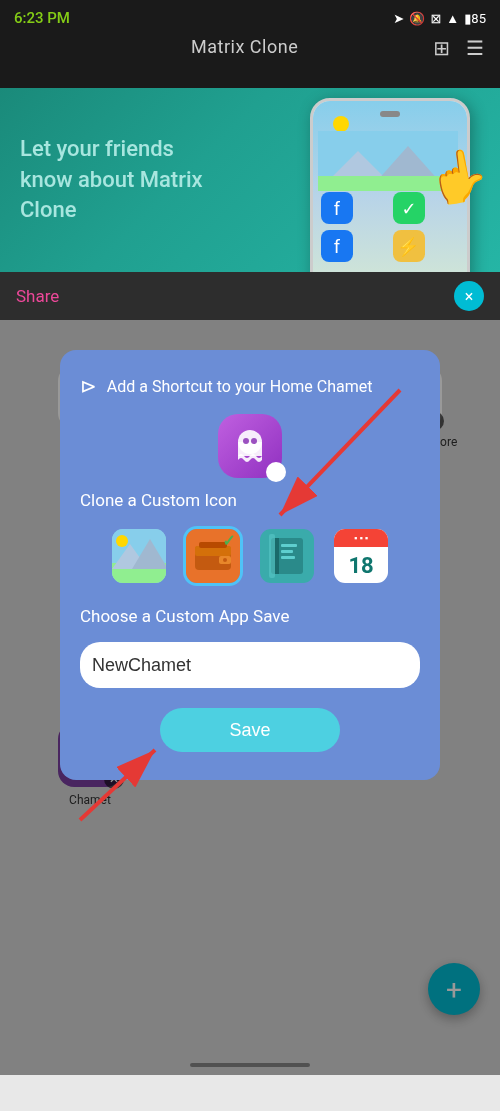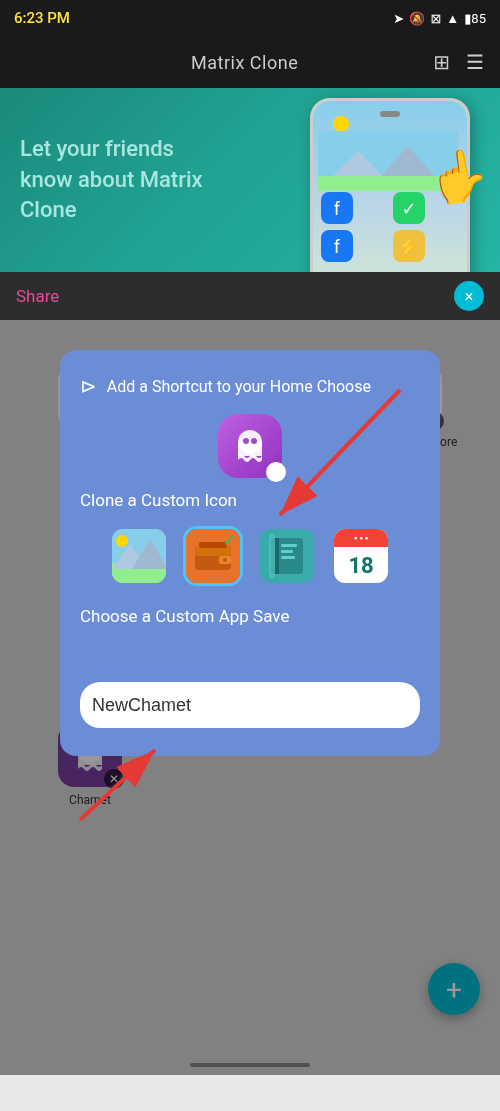--- a/index.html
+++ b/index.html
@@ -18,41 +18,41 @@
       height: 36px;
       background: #1a1a1a;
       display: flex;
       align-items: center;
       justify-content: space-between;
       padding: 0 14px;
       position: relative;
       z-index: 100;
     }
     .status-time {
-      color: #fde047;
+      color: #84cc16;
       font-size: 15px;
       font-weight: 500;
     }
     .status-icons {
       display: flex;
       align-items: center;
       gap: 5px;
     }
     .status-icon {
       color: white;
       font-size: 13px;
     }
 
     
     .app-bar {
       width: 100%;
       height: 52px;
       background: #1a1a1a;
       display: flex;
-      align-items: center;
+      align-items: flex-start;
       justify-content: space-between;
       padding: 0 16px;
       z-index: 99;
       position: relative;
     }
     .app-bar-title {
       color: #cccccc;
       font-size: 18px;
       font-weight: 400;
       letter-spacing: 0.5px;
@@ -423,21 +423,20 @@
     .name-input {
       width: 100%;
       height: 46px;
       background: white;
       border: none;
       border-radius: 20px;
       padding: 0 12px;
       font-size: 18px;
       color: #333;
       outline: none;
-      margin-top: 40px;
     }
     .save-button {
       width: 180px;
       height: 44px;
       background: #4dd0e1;
       border: none;
       border-radius: 24px;
       color: white;
       font-size: 18px;
       cursor: pointer;
@@ -576,21 +575,21 @@
     <span>+</span>
   </div>
 
   <div class="home-indicator"></div>
 
   <div class="modal-overlay">
     <div class="modal">
 
       <div class="modal-shortcut-row">
         <span class="shortcut-icon">⊳</span>
-        <span class="shortcut-text">Add a Shortcut to your Home Choose</span>
+        <span class="shortcut-text">Add a Shortcut to your Home Chamet</span>
       </div>
 
       <div class="modal-app-icon">
         <svg width="44" height="44" viewBox="0 0 44 44">
           <rect width="44" height="44" fill="transparent"></rect>
           <ellipse cx="22" cy="18" rx="12" ry="12" fill="white" opacity="0.9"></ellipse>
           <rect x="10" y="18" width="24" height="14" fill="white" opacity="0.9"></rect>
           <path d="M10,32 Q13,28 16,32 Q19,36 22,32 Q25,28 28,32 Q31,36 34,32 L34,36 Q31,40 28,36 Q25,32 22,36 Q19,40 16,36 Q13,32 10,36 Z" fill="white" opacity="0.9"></path>
           <circle cx="18" cy="17" r="3" fill="#9b50c0"></circle>
           <circle cx="26" cy="17" r="3" fill="#9b50c0"></circle>
@@ -648,20 +647,21 @@
             </div>
             <div class="cal-body">18</div>
           </div>
         </div>
       </div>
 
       <span class="choose-name-label">Choose a Custom App Save</span>
 
       <input class="name-input" type="text" value="NewChamet" style="">
 
+      <button class="save-button">Save</button>
     </div>
 
     <svg style="position:absolute;top:0;left:0;width:500px;height:600px;pointer-events:none;z-index:400;">
 
       <defs>
         <marker id="arrowhead1" markerWidth="10" markerHeight="7" refX="10" refY="3.5" orient="auto">
           <polygon points="0 0, 10 3.5, 0 7" fill="#e53935"></polygon>
         </marker>
         <marker id="arrowhead2" markerWidth="10" markerHeight="7" refX="10" refY="3.5" orient="auto">
           <polygon points="0 0, 10 3.5, 0 7" fill="#e53935"></polygon>

